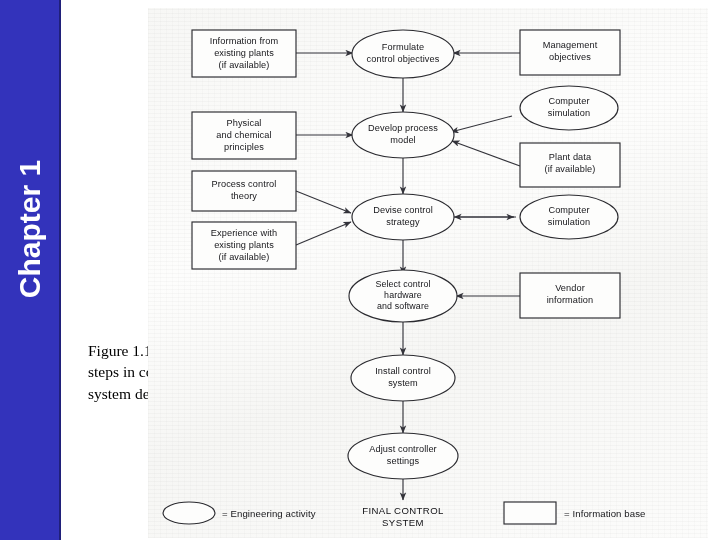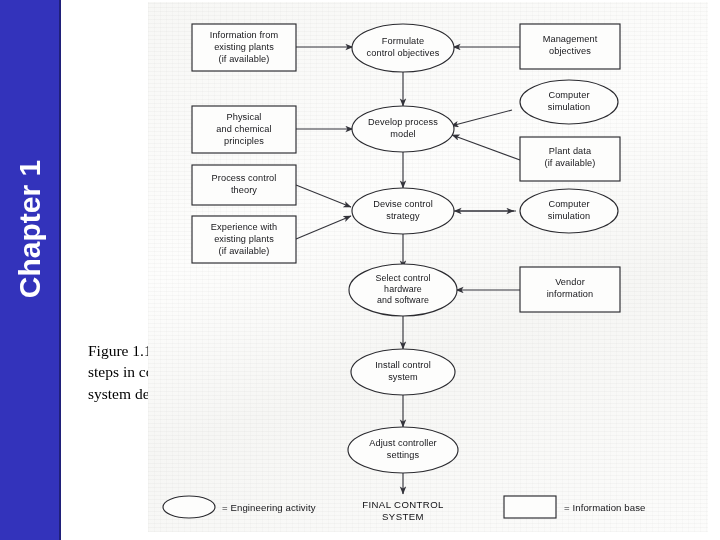--- a/index.html
+++ b/index.html
@@ -50,21 +50,21 @@
   #page-number{
     position:absolute;
     right:12px;bottom:22px;
     font-family:"Liberation Serif", serif;
     font-size:14px;
     color:#111111;
   }
   
   #figure{
     position:absolute;
-    left:148px;top:2px;
+    left:148px;top:8px;
     width:560px;height:530px;
     background:#fbfbfa;
   }
   #figure-noise{
     position:absolute;inset:0;
     background:
       repeating-linear-gradient(0deg, rgba(0,0,0,0.022) 0px, rgba(0,0,0,0.022) 1px, rgba(0,0,0,0) 1px, rgba(0,0,0,0) 4px),
       repeating-linear-gradient(90deg, rgba(0,0,0,0.015) 0px, rgba(0,0,0,0.015) 1px, rgba(0,0,0,0) 1px, rgba(0,0,0,0) 6px),
       linear-gradient(160deg,#f7f7f5 0%,#fdfdfc 38%,#f6f6f4 62%,#fcfcfb 100%);
     pointer-events:none;

